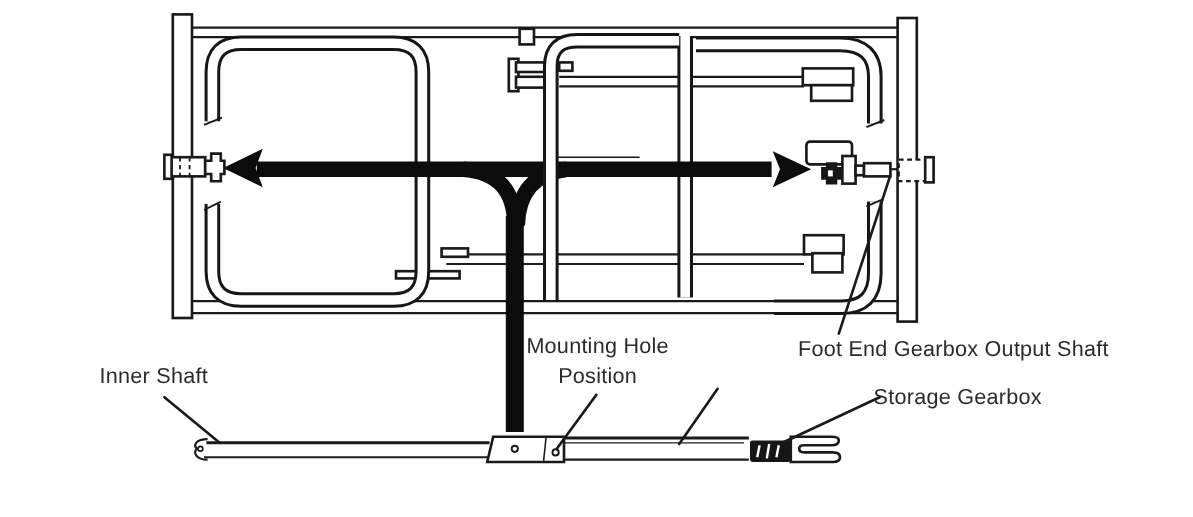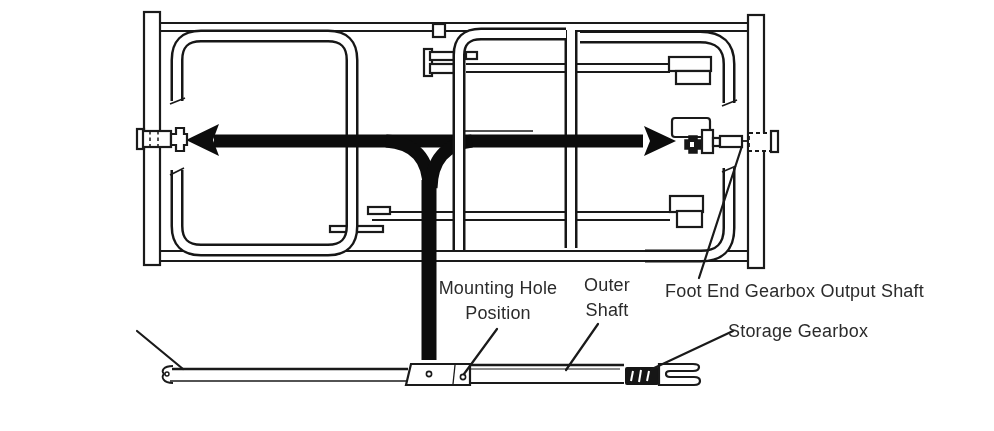--- a/index.html
+++ b/index.html
@@ -130,21 +130,21 @@
 
     <g>
       <line class="leader" x1="137" y1="331" x2="183" y2="369"></line>
       <line class="leader" x1="497" y1="329" x2="464" y2="374"></line>
       <line class="leader" x1="598" y1="324" x2="566" y2="370"></line>
       <line class="leader" x1="742" y1="146" x2="699" y2="278"></line>
       <line class="leader" x1="733" y1="331" x2="652" y2="369"></line>
     </g>
   </svg>
 
+  <div class="label nowrap" style="left:83px;top:301px;">Inner Shaft</div>
 
   <div class="label center" style="left:432px;top:276px;width:132px;">Mounting Hole Position</div>
 
-  <div class="label center" style="left:572px;top:273px;width:70px;">Outer Shaft</div>
 
   <div class="label nowrap" style="left:665px;top:279px;">Foot End Gearbox Output Shaft</div>
 
   <div class="label nowrap" style="left:728px;top:319px;">Storage Gearbox</div>
 </div>
 
 </body></html>

